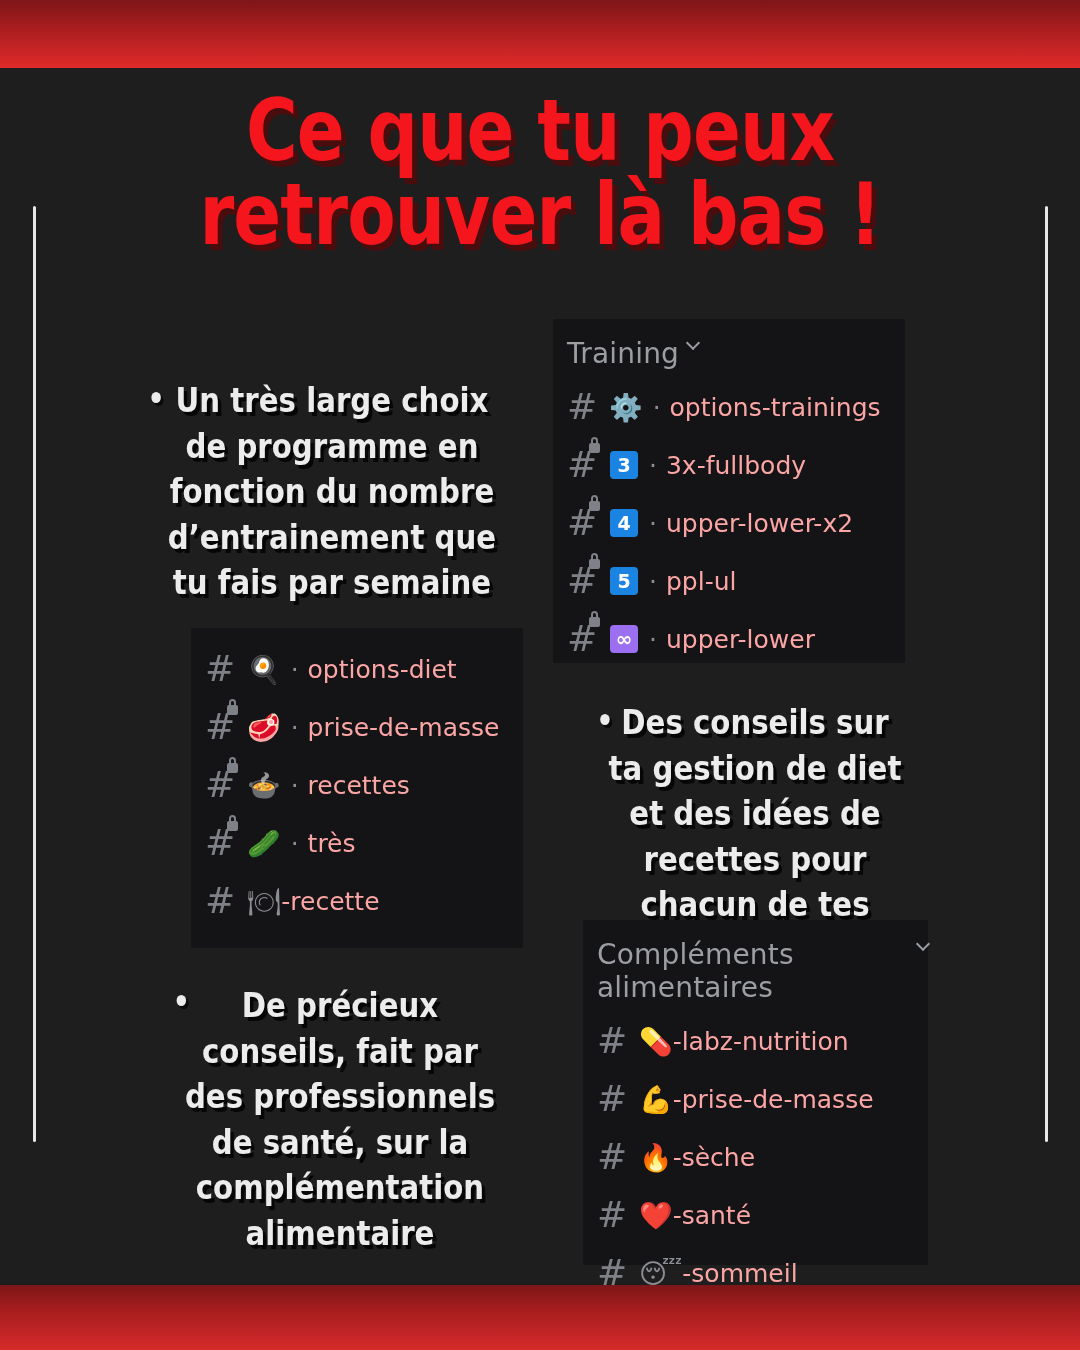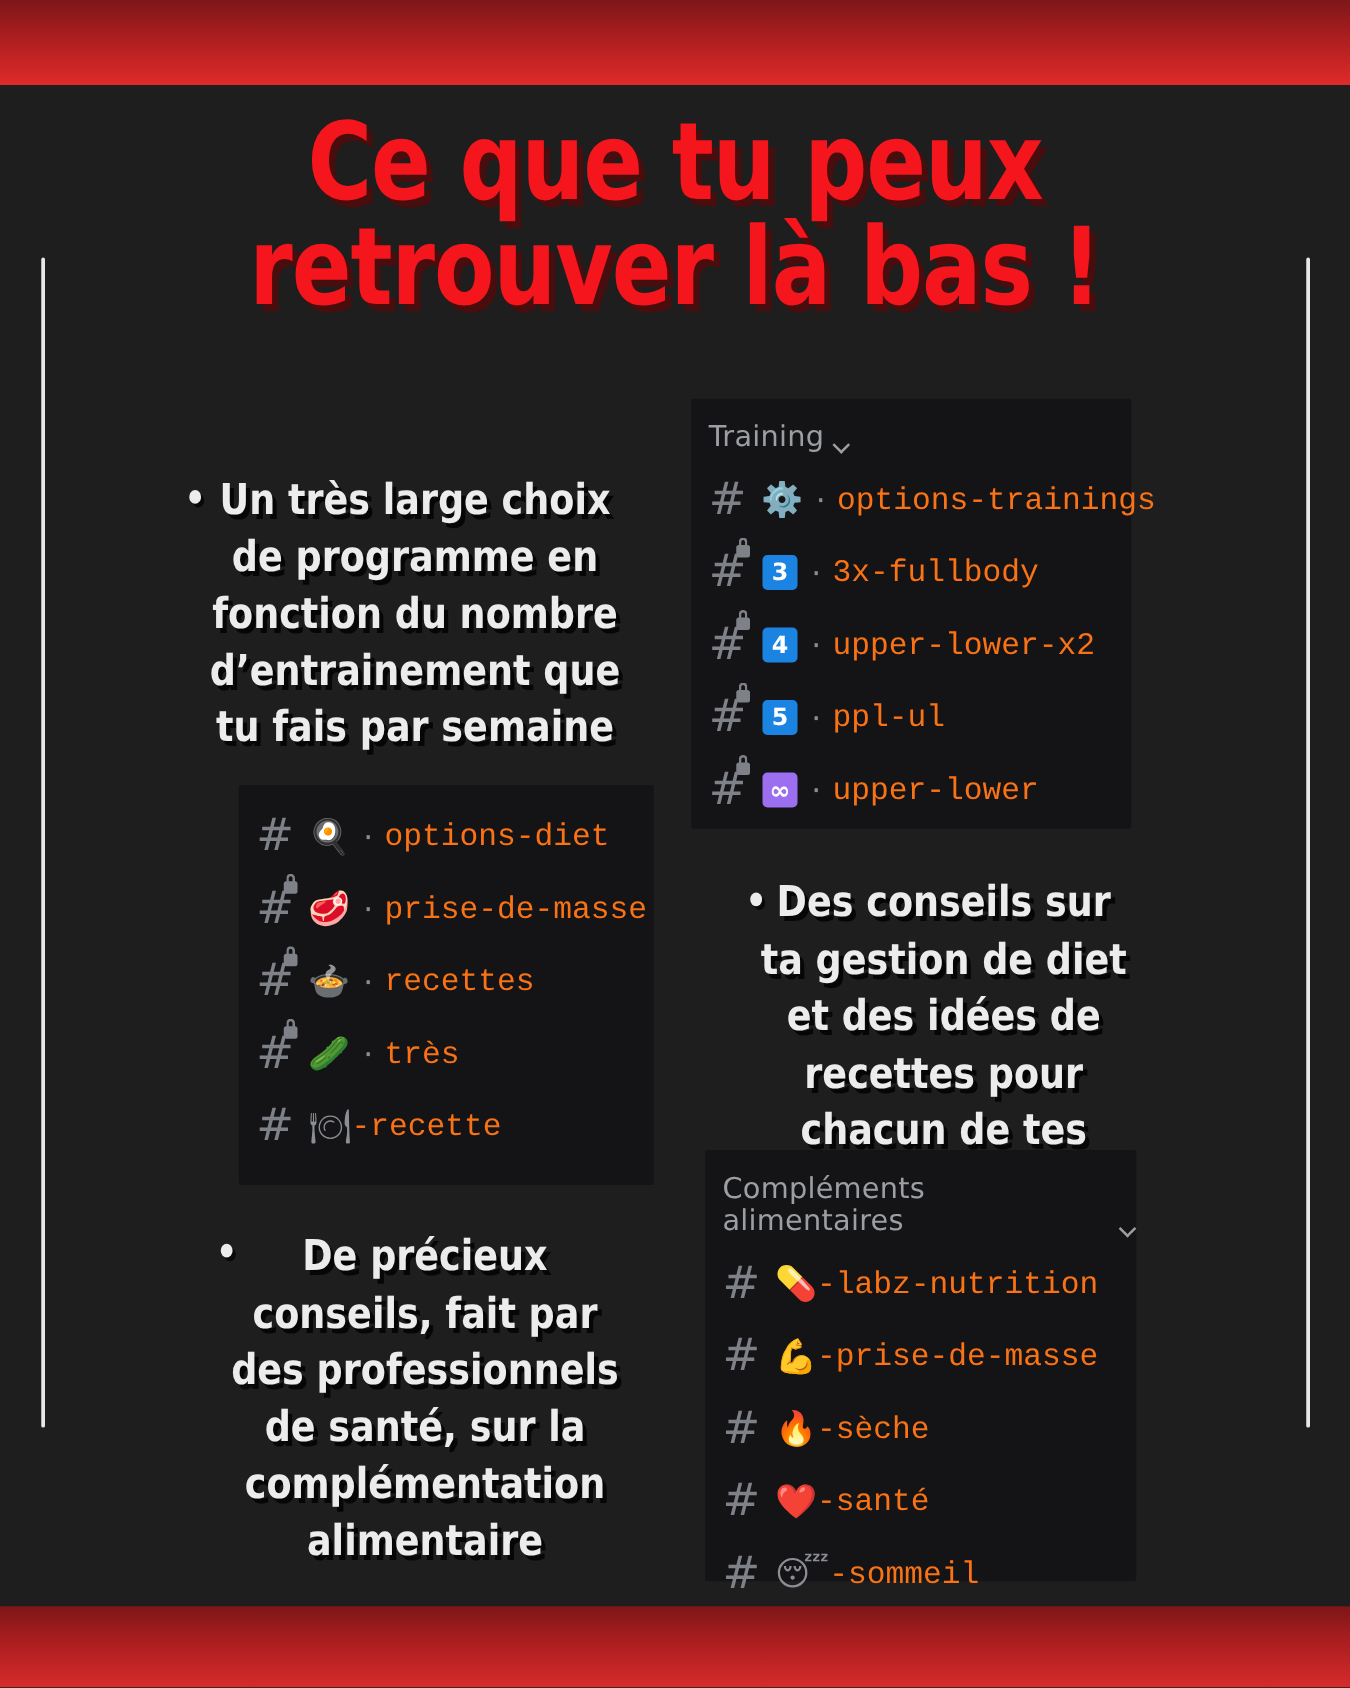--- a/index.html
+++ b/index.html
@@ -94,29 +94,29 @@
   
   .panel {
     position: absolute;
     background: #141416;
     border-radius: 2px;
     padding: 12px 0 14px 0;
     box-sizing: border-box;
   }
   .panel-training    { left: 553px; top: 319px;  width: 352px; height: 344px; }
   .panel-diet        { left: 191px; top: 628px;  width: 332px; height: 320px; }
-  .panel-supplements { left: 564px; top: 920px;  width: 345px; height: 345px; }
+  .panel-supplements { left: 583px; top: 920px;  width: 345px; height: 345px; }
 
   .cat-header {
     display: flex;
-    align-items: flex-end;
+    align-items: flex-start;
     gap: 8px;
     padding: 6px 0 8px 14px;
     color: #9b9ea3;
-    font-size: 23px;
+    font-size: 28px;
     font-family: "DejaVu Sans", sans-serif;
     letter-spacing: .2px;
   }
   .chevron {
     display: inline-block;
     width: 13px;
     height: 13px;
     position: relative;
   }
   .chevron::before {
@@ -177,21 +177,21 @@
     align-items: center;
     justify-content: center;
     min-width: 30px;
   }
   .sep {
     flex: none;
     padding: 0 9px 0 10px;
     color: #8b8e94;
     font-size: 25px;
   }
-  .chan-name { color: #f97316; font-family: Liberation Mono, monospace; }
+  .chan-name { color: #fca5a5; }
   .chan.nospace .emoji { margin-right: 0; }
 
   
   .keycap {
     display: inline-flex;
     align-items: center;
     justify-content: center;
     width: 28px;
     height: 28px;
     border-radius: 4px;

